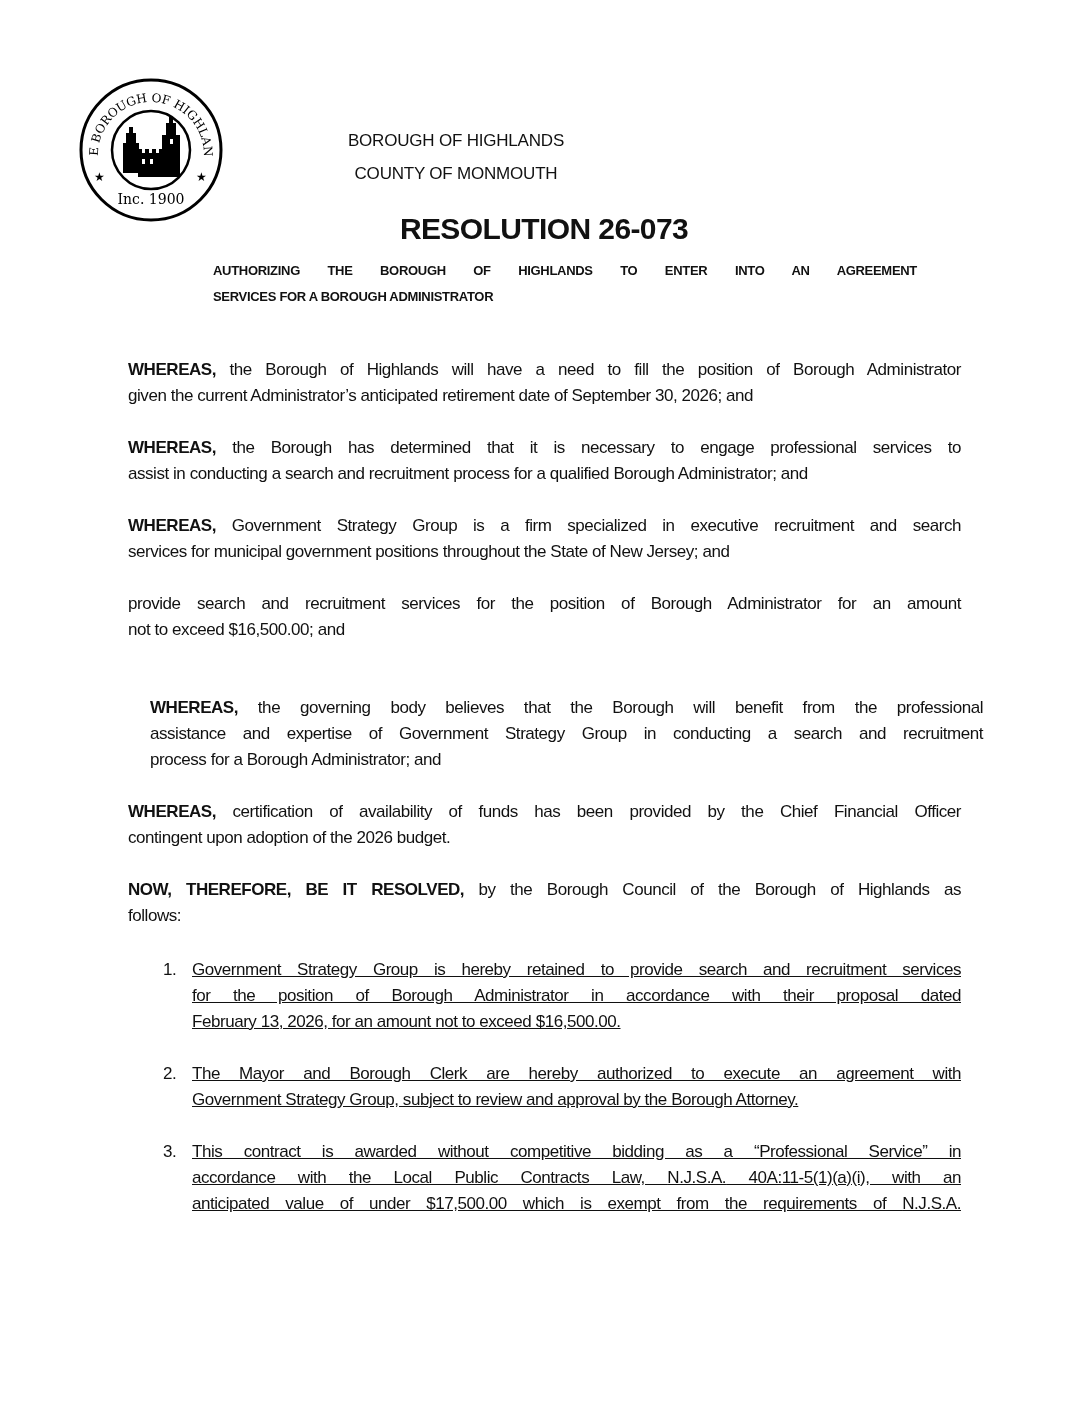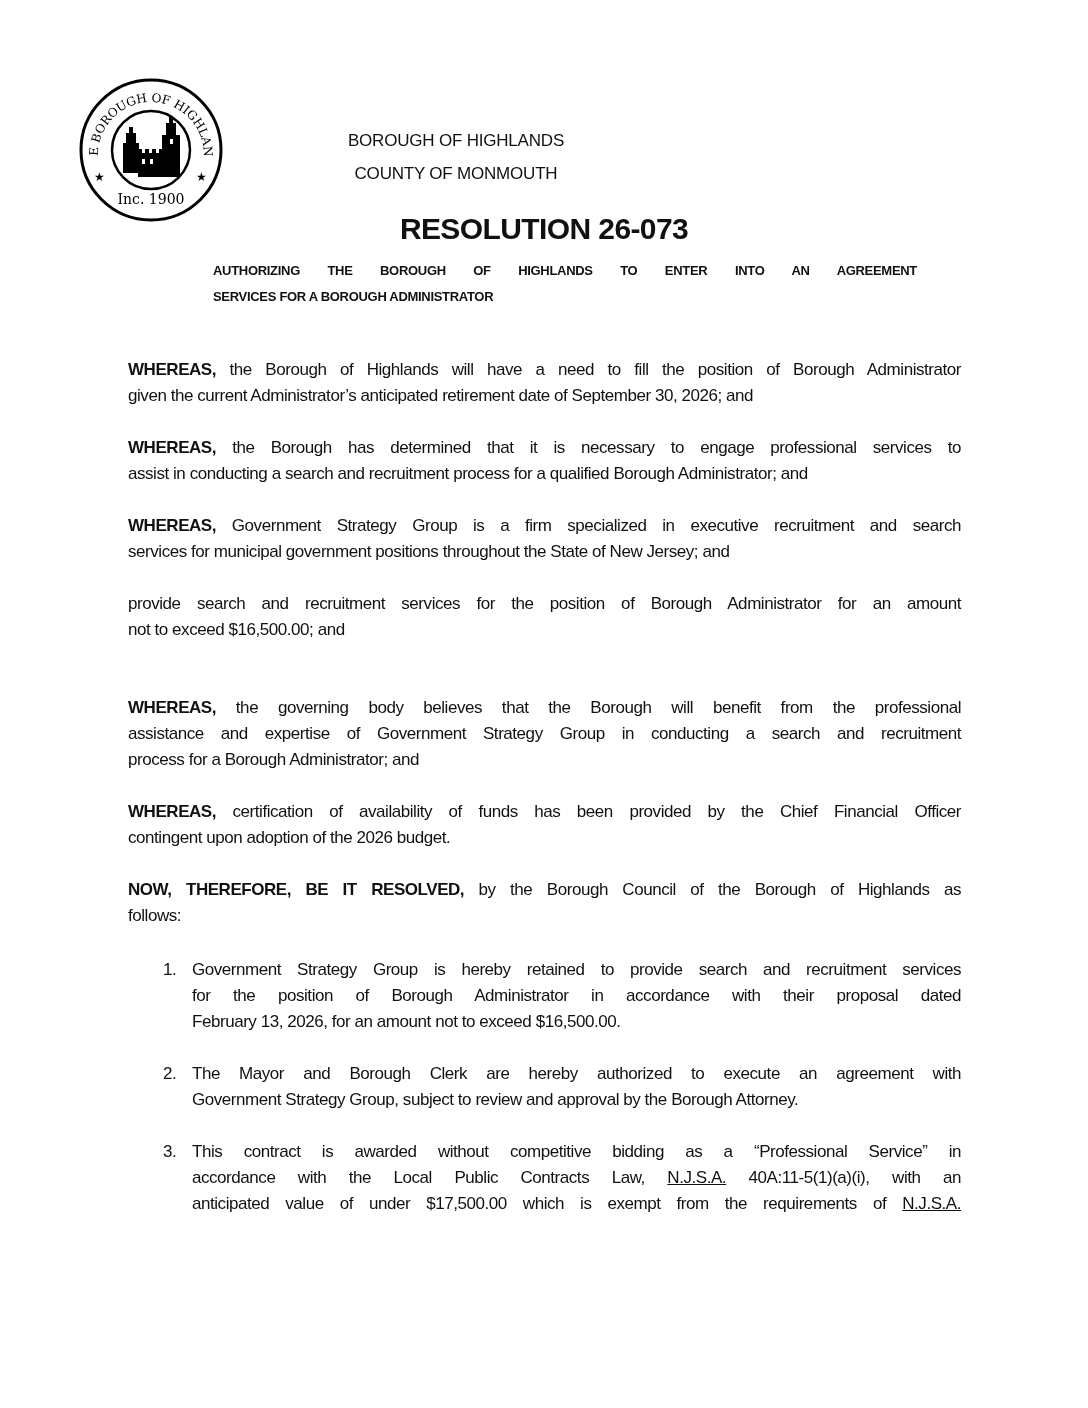--- a/index.html
+++ b/index.html
@@ -15,21 +15,21 @@
               line-height: 26px; text-align: justify; text-align-last: left; letter-spacing: -0.3px; margin-left: 20px; }
   .subtitle span.j { display: block; text-align: justify; text-align-last: justify; }
   .body { position: absolute; left: 128px; width: 833px; font-size: 17px; line-height: 26px;
           letter-spacing: -0.45px; }
   .para { position: absolute; left: 0; width: 833px; text-align: justify; }
   .para .l { display: block; text-align: justify; text-align-last: justify; }
   .para .last { display: block; text-align: left; }
   b { font-weight: bold; }
   .item { position: absolute; left: 35px; width: 798px; }
   .item .num { position: absolute; left: 0; top: 0; }
-  .item .txt { position: absolute; left: 29px; width: 769px; }
+  .item .txt { position: absolute; left: 29px; width: 769px; text-decoration: underline; }
   u { text-decoration: underline; }
 </style>
 </head>
 <body>
 
 <svg class="seal" viewBox="0 0 146 146">
   <defs>
     <path id="ringTop" d="M 20 78 A 53 53 0 1 1 126 78"></path>
     <path id="ringBot" d="M 35 108 A 50 50 0 0 0 111 108"></path>
   </defs>
@@ -84,21 +84,21 @@
   <div class="para" style="top:513px;">
     <span class="l"><b>WHEREAS,</b><span> Government Strategy Group is a firm specialized in executive recruitment and search</span></span>
     <span class="last">services for municipal government positions throughout the State of New Jersey; and</span>
   </div>
 
   <div class="para" style="top:591px;">
     <span class="l">provide search and recruitment services for the position of Borough Administrator for an amount</span>
     <span class="last">not to exceed $16,500.00; and</span>
   </div>
 
-  <div class="para" style="top:695px;">
+  <div class="para" style="top:695px;margin-left:22px;">
     <span class="l"><b>WHEREAS,</b><span> the governing body believes that the Borough will benefit from the professional</span></span>
     <span class="l">assistance and expertise of Government Strategy Group in conducting a search and recruitment</span>
     <span class="last">process for a Borough Administrator; and</span>
   </div>
 
   <div class="para" style="top:799px;">
     <span class="l"><b>WHEREAS,</b><span> certification of availability of funds has been provided by the Chief Financial Officer</span></span>
     <span class="last">contingent upon adoption of the 2026 budget.</span>
   </div>
 

